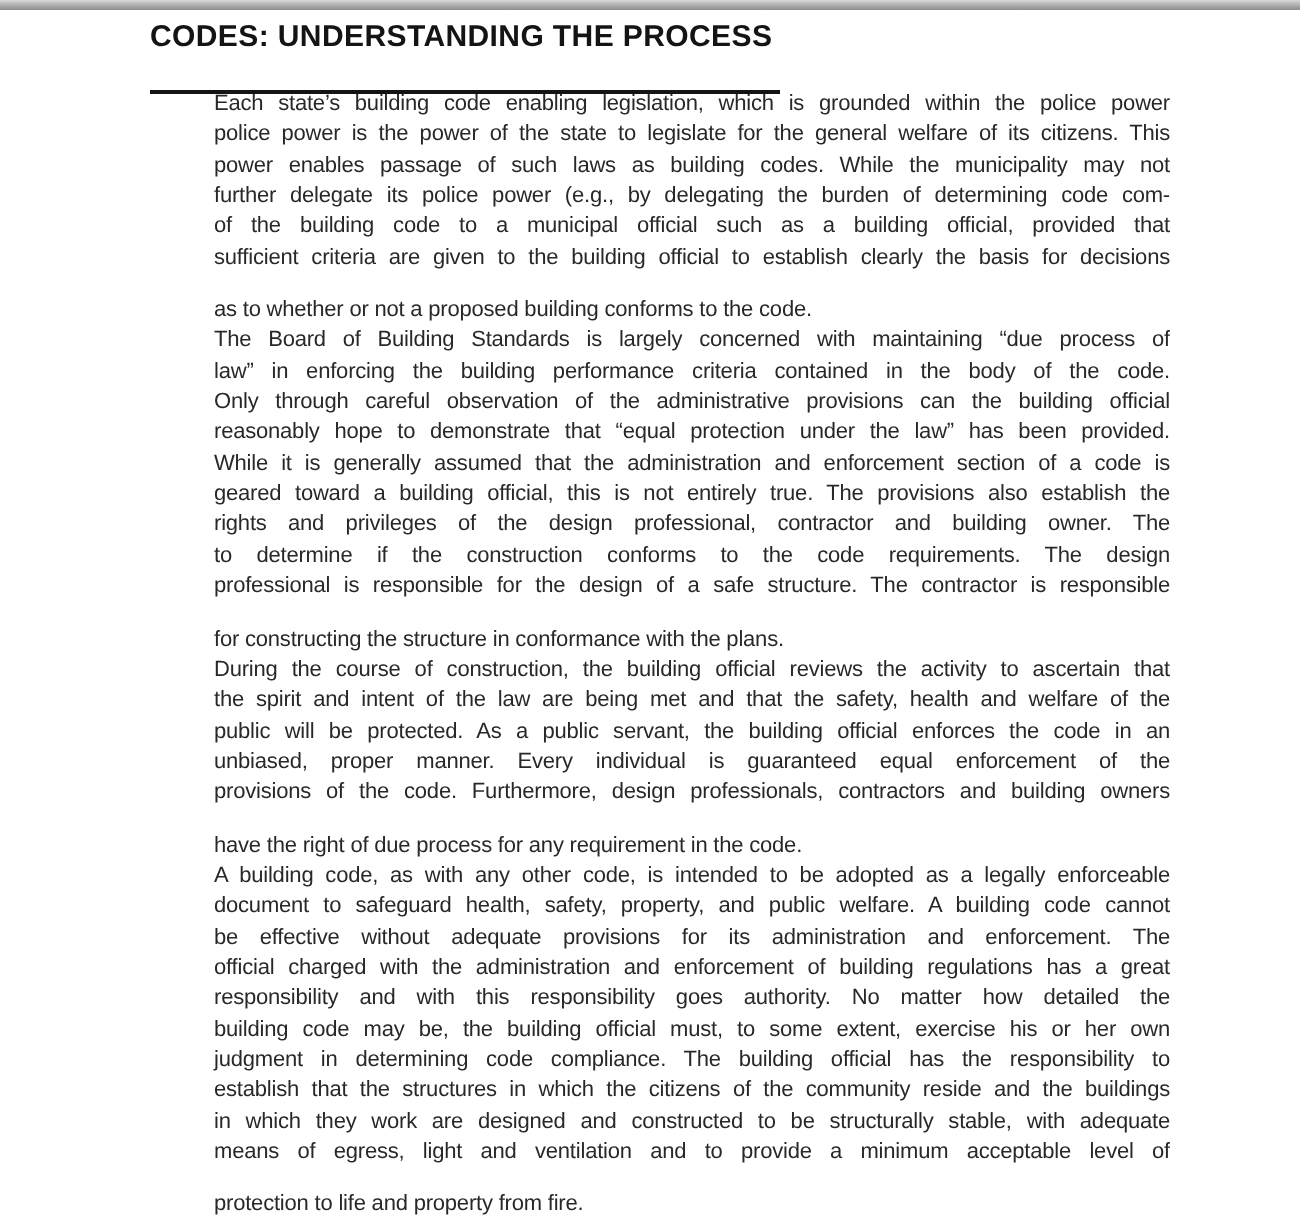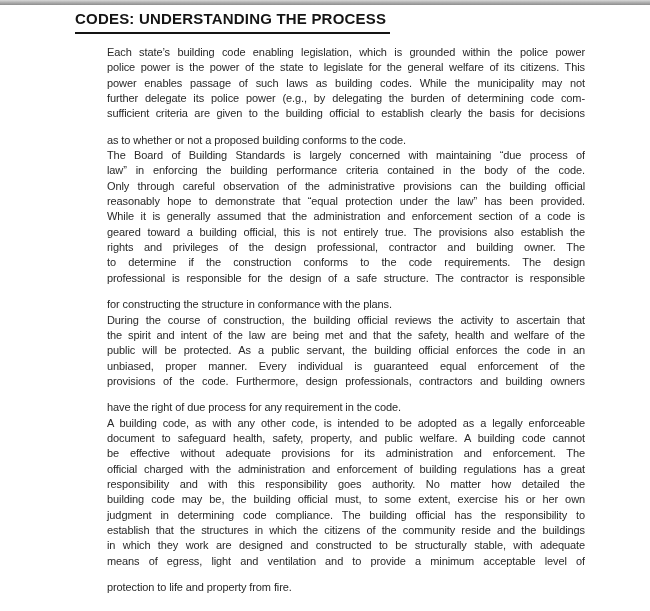--- a/index.html
+++ b/index.html
@@ -27,21 +27,21 @@
     position: absolute;
     left: 75px;
     top: 10px;
     margin: 0;
     display: inline-block;
     font-size: 15px;
     font-weight: bold;
     letter-spacing: 0.2px;
     color: #141414;
     border-bottom: 2px solid #141414;
-    padding-bottom: 5px;
+    padding-bottom: 18px;
     padding-right: 4px;
   }
   .doc-body {
     position: absolute;
     left: 75px;
     top: 45px;
     width: 510px;
     color: #282828;
     font-size: 11px;
     letter-spacing: -0.1px;
@@ -63,20 +63,21 @@
 <body>
 
 <div class="screen">
   <div class="topbar"></div>
   <h1 class="title">CODES: UNDERSTANDING THE PROCESS</h1>
   <div class="doc-body" id="doc-body">
       <div class="text-line">Each state’s building code enabling legislation, which is grounded within the police power</div>
       <div class="text-line">police power is the power of the state to legislate for the general welfare of its citizens. This</div>
       <div class="text-line">power enables passage of such laws as building codes. While the municipality may not</div>
       <div class="text-line">further delegate its police power (e.g., by delegating the burden of determining code com-</div>
+      <div class="text-line">of the building code to a municipal official such as a building official, provided that</div>
       <div class="text-line">sufficient criteria are given to the building official to establish clearly the basis for decisions</div>
       <div class="text-line para-end">as to whether or not a proposed building conforms to the code.</div>
       <div class="text-line">The Board of Building Standards is largely concerned with maintaining “due process of</div>
       <div class="text-line">law” in enforcing the building performance criteria contained in the body of the code.</div>
       <div class="text-line">Only through careful observation of the administrative provisions can the building official</div>
       <div class="text-line">reasonably hope to demonstrate that “equal protection under the law” has been provided.</div>
       <div class="text-line">While it is generally assumed that the administration and enforcement section of a code is</div>
       <div class="text-line">geared toward a building official, this is not entirely true. The provisions also establish the</div>
       <div class="text-line">rights and privileges of the design professional, contractor and building owner. The</div>
       <div class="text-line">to determine if the construction conforms to the code requirements. The design</div>

